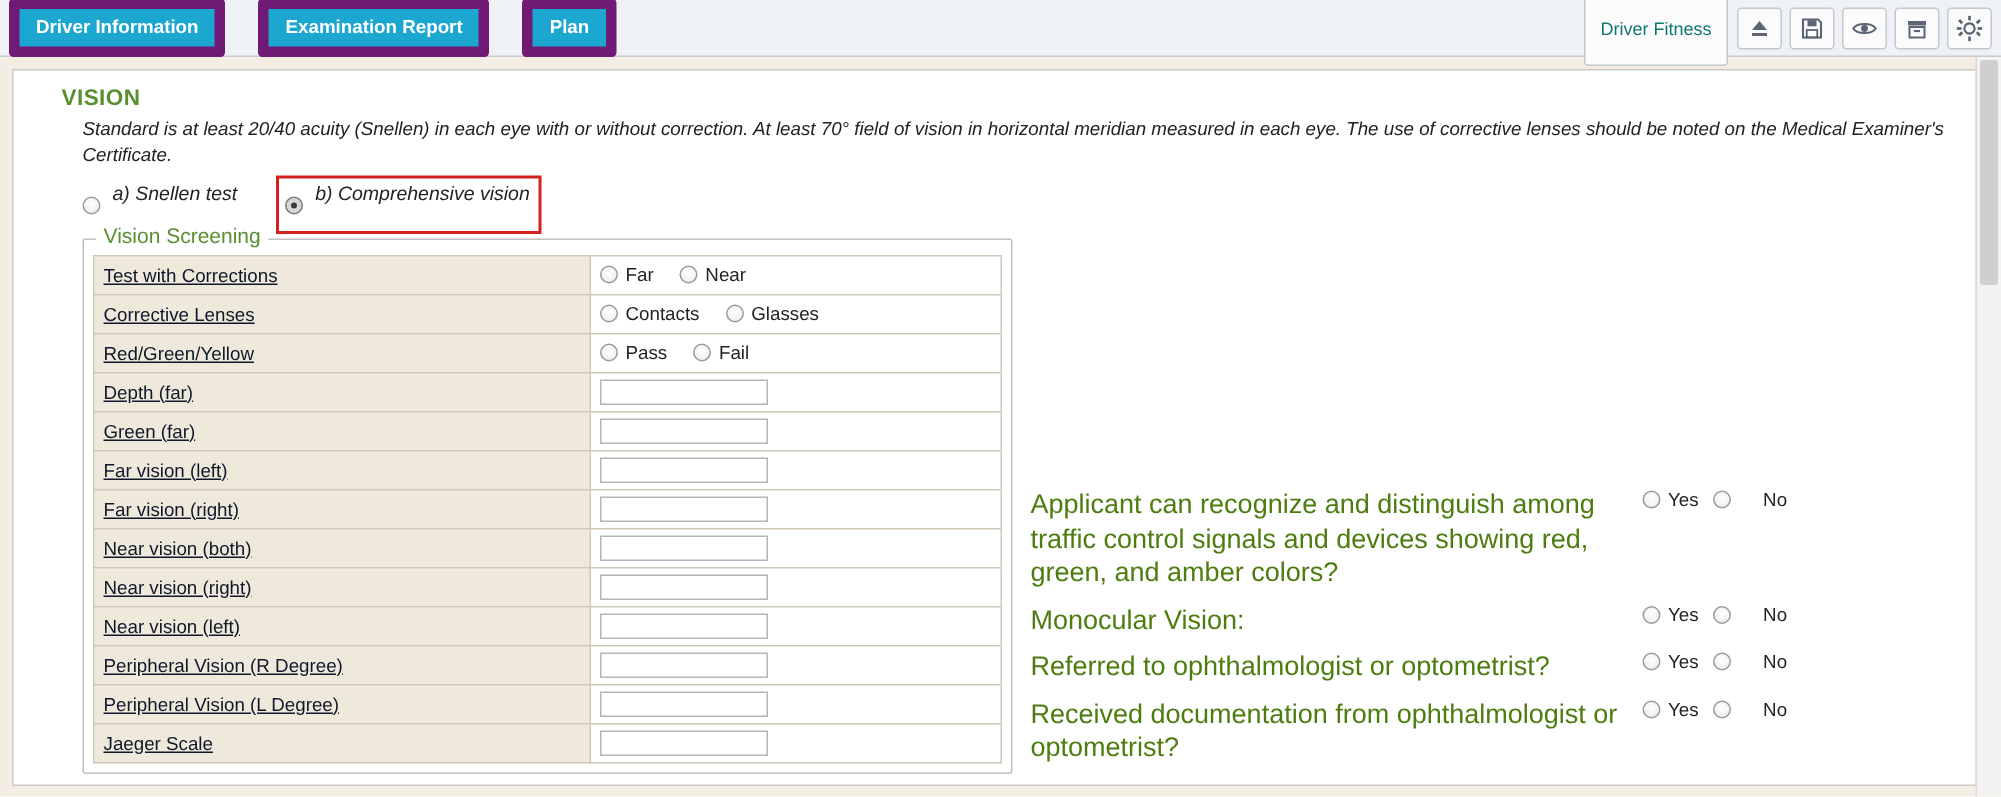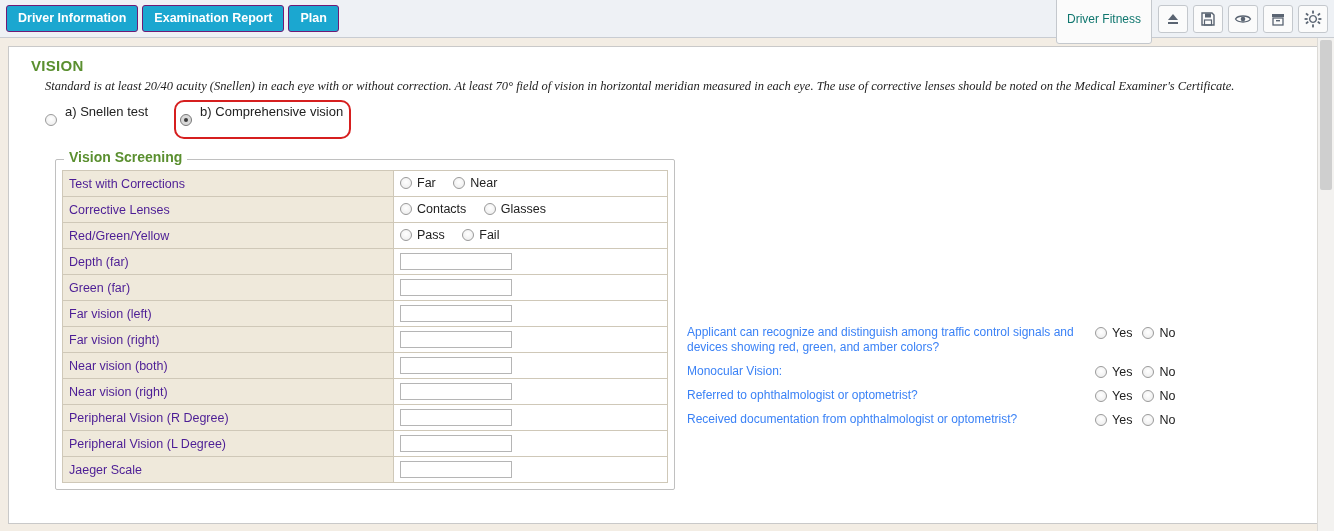--- a/index.html
+++ b/index.html
@@ -27,26 +27,26 @@
     background: #eef1f5;
     border-bottom: 1px solid #c8ccd2;
     display: flex;
     align-items: center;
     padding: 0 6px;
     box-sizing: border-box;
   }
   .tab-btn {
     background: #1ba7d0;
     color: #fff;
-    border: 1px solid #701a75;
+    border: 7px solid #701a75;
     border-radius: 3px;
     font-size: 12.5px;
     font-weight: bold;
     padding: 6px 11px;
-    margin-right: 4px;
+    margin-right: 22px;
     cursor: pointer;
     line-height: 1;
     white-space: nowrap;
   }
   .toolbar-right {
     margin-left: auto;
     display: flex;
     align-items: center;
   }
   .pill-btn {
@@ -79,36 +79,35 @@
   
   .panel {
     position: absolute;
     left: 8px;
     top: 46px;
     width: 1310px;
     height: 478px;
     background: #ffffff;
     border: 1px solid #c9c9c9;
     box-sizing: border-box;
-    padding: 8px 0;
+    padding: 8px 10px;
   }
   .section-title {
     color: #5a8f2f;
     font-size: 15px;
     font-weight: bold;
     letter-spacing: .3px;
     margin: 2px 0 4px 22px;
   }
   .section-note {
     font-style: italic;
     font-size: 12.5px;
     line-height: 1.35;
     color: #222;
     margin: 0 10px 0 36px;
-    font-family: Liberation Serif, serif;
   }
   .mode-row {
     margin: 14px 0 0 36px;
     display: flex;
     align-items: center;
     height: 22px;
   }
   .radio {
     width: 12px;
     height: 12px;
@@ -130,27 +129,28 @@
     content: "";
     position: absolute;
     left: 3px; top: 3px;
     width: 4px; height: 4px;
     border-radius: 50%;
     background: #3b3b3b;
   }
   .mode-label {
     margin: 0 26px 16px 8px;
     font-size: 13px;
+    font-style: italic;
   }
   .highlight-box {
     border: 2px solid #d61f1f;
     padding: 2px 6px 2px 4px;
     display: flex;
     align-items: center;
-    border-radius: 10px;
+    border-radius: 0;
   }
   .highlight-box .mode-label { margin-right: 0; }
 
   
   .fieldset {
     position: absolute;
     left: 46px;
     top: 112px;
     width: 620px;
     border: 1px solid #c0c0c0;
@@ -159,38 +159,39 @@
     padding: 4px 6px 6px 6px;
   }
   .fieldset-legend {
     position: absolute;
     top: -11px;
     left: 8px;
     background: #fff;
     padding: 0 5px;
     color: #5a8f2f;
     font-size: 14px;
-    font-weight: bold;
+    font-weight: normal;
   }
   table.vs {
     border-collapse: collapse;
     width: 100%;
     margin-top: 6px;
   }
   table.vs td {
     border: 1px solid #cfc8b8;
     height: 25px;
     padding: 0 6px;
     font-size: 12.5px;
     vertical-align: middle;
   }
   td.lbl {
     width: 318px;
     background: #efe9db;
-    color: #4c1d95;
+    color: #0f172a;
+    text-decoration: underline;
   }
   td.val {
     background: #fff;
     padding: 0 4px;
   }
   .text-input {
     width: 112px;
     height: 17px;
     border: 1px solid #b5b5b5;
     background: #fff;
@@ -213,32 +214,32 @@
     top: 278px;
     width: 540px;
   }
   .q-row {
     display: flex;
     align-items: flex-start;
     margin-bottom: 9px;
   }
   .q-text {
     width: 400px;
-    font-size: 12px;
+    font-size: 18px;
     line-height: 1.25;
-    color: #3b82f6;
+    color: #4d7c0f;
   }
   .q-opts {
     display: flex;
     align-items: center;
     padding-top: 1px;
     margin-left: 8px;
   }
   .q-opts .opt { margin-right: 10px; justify-content: flex-end; }
-  .q-opts .opt:last-child { margin-right: 15px; }
+  .q-opts .opt:last-child { margin-right: 15px; gap: 16px; }
 
   
   .scroll-track {
     position: absolute;
     right: 0;
     top: 38px;
     width: 16px;
     height: 493px;
     background: #f3f2f0;
     border-left: 1px solid #dcdad6;
@@ -385,20 +386,24 @@
           </tr>
           <tr>
             <td class="lbl">Near vision (both)</td>
             <td class="val"><span class="text-input"></span></td>
           </tr>
           <tr>
             <td class="lbl">Near vision (right)</td>
             <td class="val"><span class="text-input"></span></td>
           </tr>
           <tr>
+            <td class="lbl">Near vision (left)</td>
+            <td class="val"><span class="text-input"></span></td>
+          </tr>
+          <tr>
             <td class="lbl">Peripheral Vision (R Degree)</td>
             <td class="val"><span class="text-input"></span></td>
           </tr>
           <tr>
             <td class="lbl">Peripheral Vision (L Degree)</td>
             <td class="val"><span class="text-input"></span></td>
           </tr>
           <tr>
             <td class="lbl">Jaeger Scale</td>
             <td class="val"><span class="text-input"></span></td>

